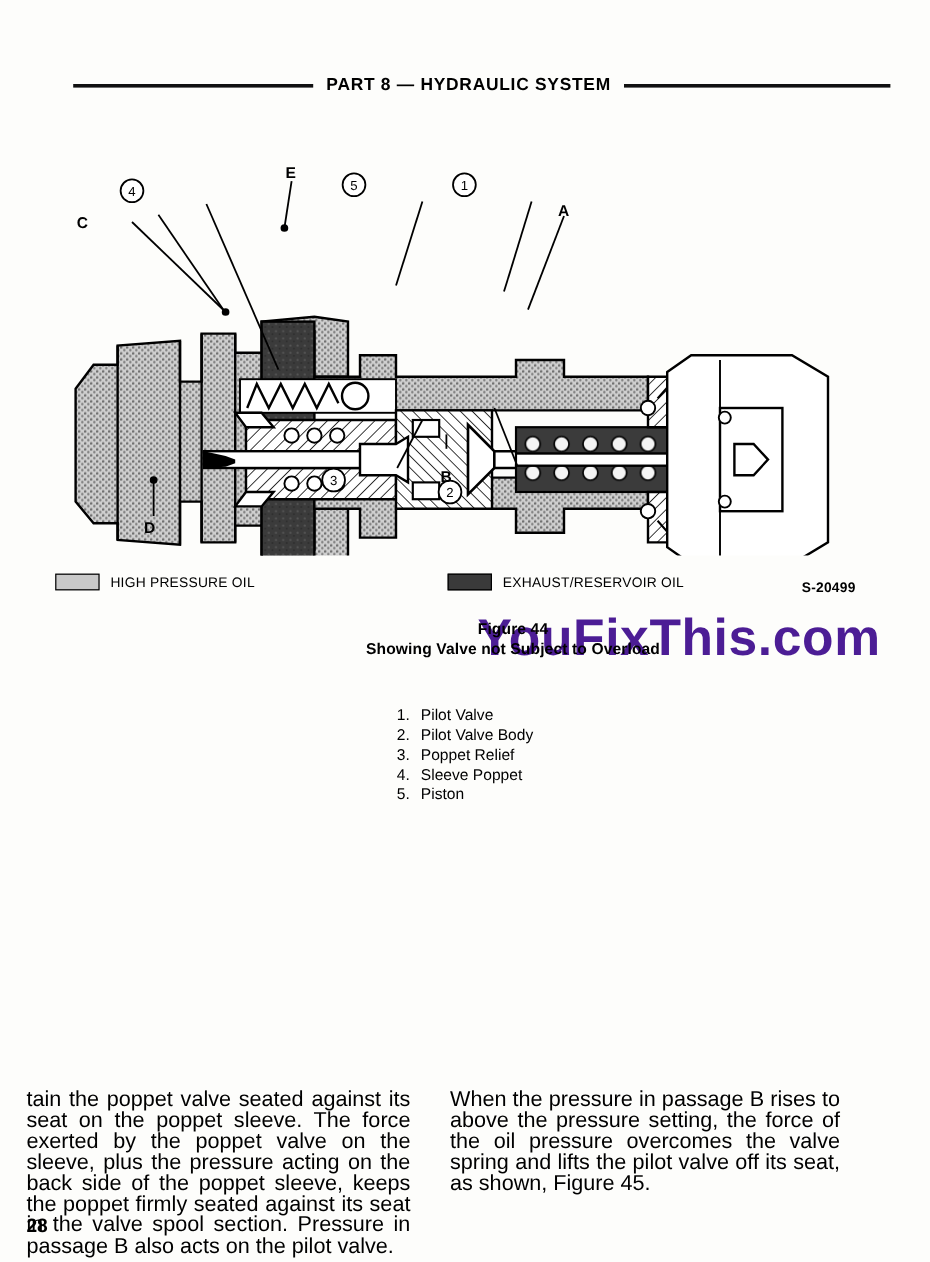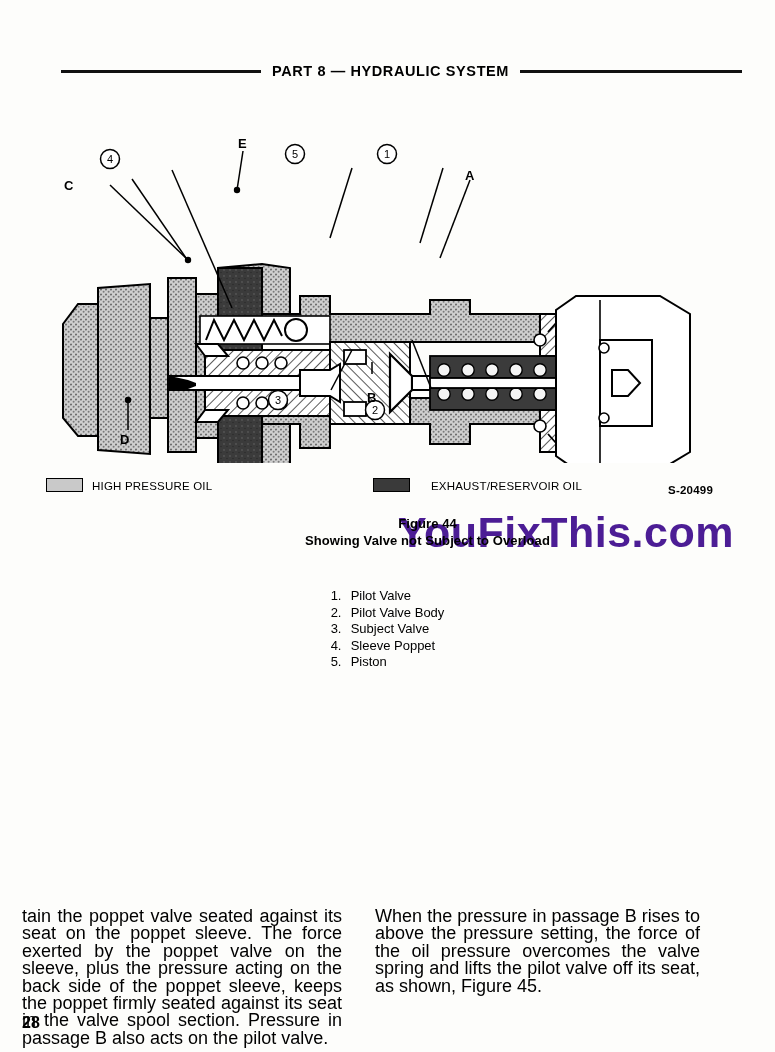--- a/index.html
+++ b/index.html
@@ -64,21 +64,21 @@
     width: 775px;
     height: 22px;
   }
   .legend-item {
     position: absolute;
     display: flex;
     align-items: flex-end;
     height: 22px;
   }
   .legend-item.hp  { left: 46px; }
-  .legend-item.exh { left: 373px; gap: 12px; }
+  .legend-item.exh { left: 373px; }
   .swatch {
     width: 37px;
     height: 14px;
     border: 1.4px solid #000;
     box-sizing: border-box;
     flex: 0 0 auto;
   }
   .swatch-hp  { background-color: #c9c9c9; }
   .swatch-exh { background-color: #3a3a3a; }
   .legend-label {
@@ -407,21 +407,21 @@
       <li>
         <span class="part-num">1.</span>
         <span>Pilot Valve</span>
       </li>
       <li>
         <span class="part-num">2.</span>
         <span>Pilot Valve Body</span>
       </li>
       <li>
         <span class="part-num">3.</span>
-        <span>Subject Valve</span>
+        <span>Poppet Relief</span>
       </li>
       <li>
         <span class="part-num">4.</span>
         <span>Sleeve Poppet</span>
       </li>
       <li>
         <span class="part-num">5.</span>
         <span>Piston</span>
       </li>
     </ol>

